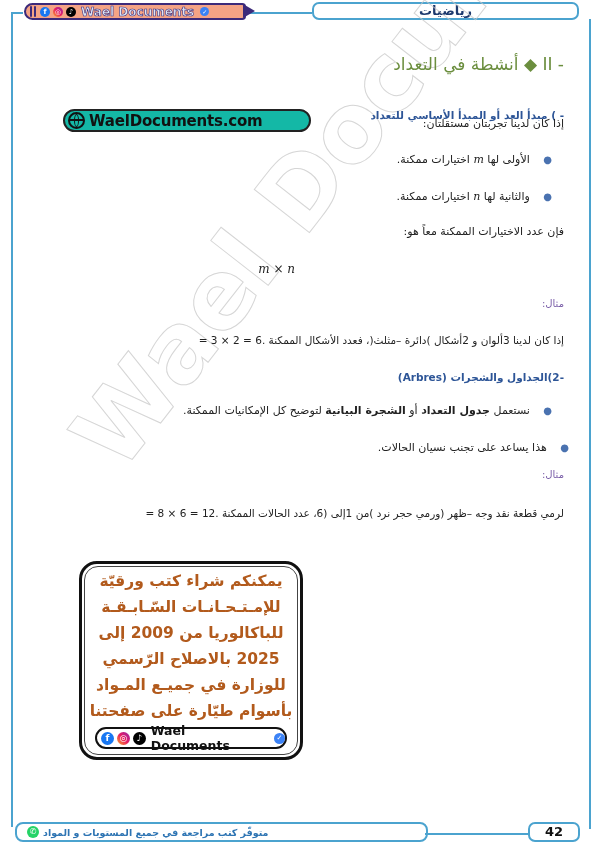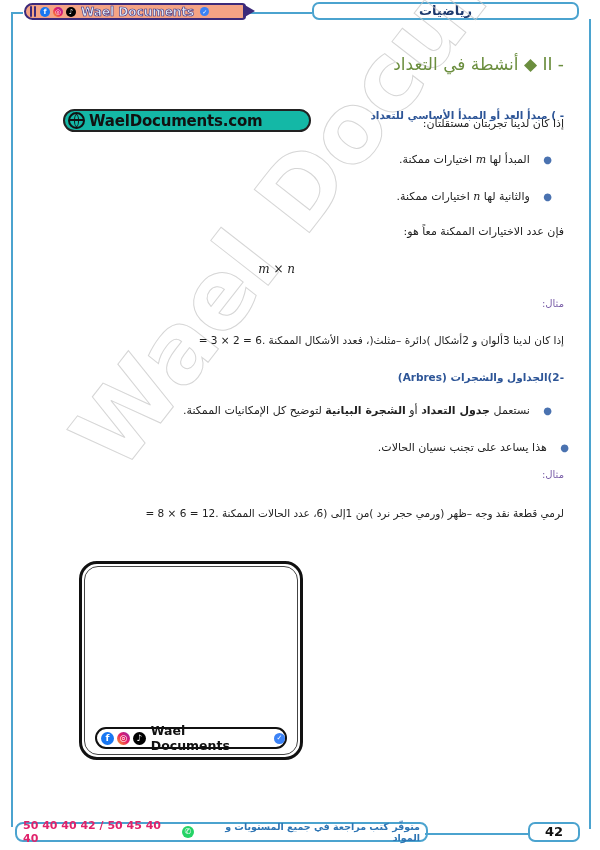--- a/index.html
+++ b/index.html
@@ -82,21 +82,21 @@
 </div>
 
 <div class="content">
   <div class="line sec-title" style="top:9px; right:6px;">- II ◆ أنشطة في التعداد</div>
 
   <div class="line subsec" style="top:64px; right:6px;">- ) مبدأ العد أو المبدأ الأساسي للتعداد</div>
   <div class="line" style="top:72px; right:6px;">إذا كان لدينا تجربتان مستقلتان:</div>
 
   <div class="line" style="top:108px; right:18px;">
     <span class="bullet">●</span>
-    <span>المبدأ لها</span>
+    <span>الأولى لها</span>
     <span class="math">m</span>
     <span>اختيارات ممكنة.</span>
   </div>
   <div class="line" style="top:145px; right:18px;">
     <span class="bullet">●</span>
     <span>والثانية لها</span>
     <span class="math">n</span>
     <span>اختيارات ممكنة.</span>
   </div>
 
@@ -121,29 +121,36 @@
     <span class="bullet">●</span>
     <span>هذا يساعد على تجنب نسيان الحالات.</span>
   </div>
 
   <div class="line example" style="top:424px; right:6px;">مثال:</div>
   <div class="line" style="top:462px; right:6px; font-size:10.5px;">لرمي قطعة نقد وجه –ظهر (ورمي حجر نرد )من 1إلى (6، عدد الحالات الممكنة .12 = 6 × 8 =</div>
 </div>
 
 <div class="promo">
   <div class="promo-inner"></div>
+  <div class="promo-lines">
+    <div>يمكنكم شراء كتب ورقيّة</div>
+    <div>للإمـتـحـانـات السّـابـقـة</div>
+    <div>للباكالوريا من 2009 إلى</div>
+    <div>2025 بالاصلاح الرّسمي</div>
+    <div>للوزارة في جميـع المـواد</div>
+    <div>بأسوام طيّارة على صفحتنا</div>
+  </div>
   <div class="promo-badge">
     <span class="soc fb">f</span>
     <span class="soc ig">◎</span>
     <span class="soc tt">♪</span>
     <span class="promo-badge-label">Wael Documents</span>
     <span class="verified" style="width:11px;height:11px;line-height:11px;font-size:7px;">✓</span>
   </div>
 </div>
 
 <div class="footer-pill">
-  <span class="phones">50 40 40 42 / 50 45 40 40</span>
   <span style="display:flex; align-items:center;">
     <span class="wa">✆</span>
     <span class="footer-ar">متوفّر كتب مراجعة في جميع المستويات و المواد</span>
   </span>
 </div>
 <div class="page-num">42</div>
 
 </body></html>

